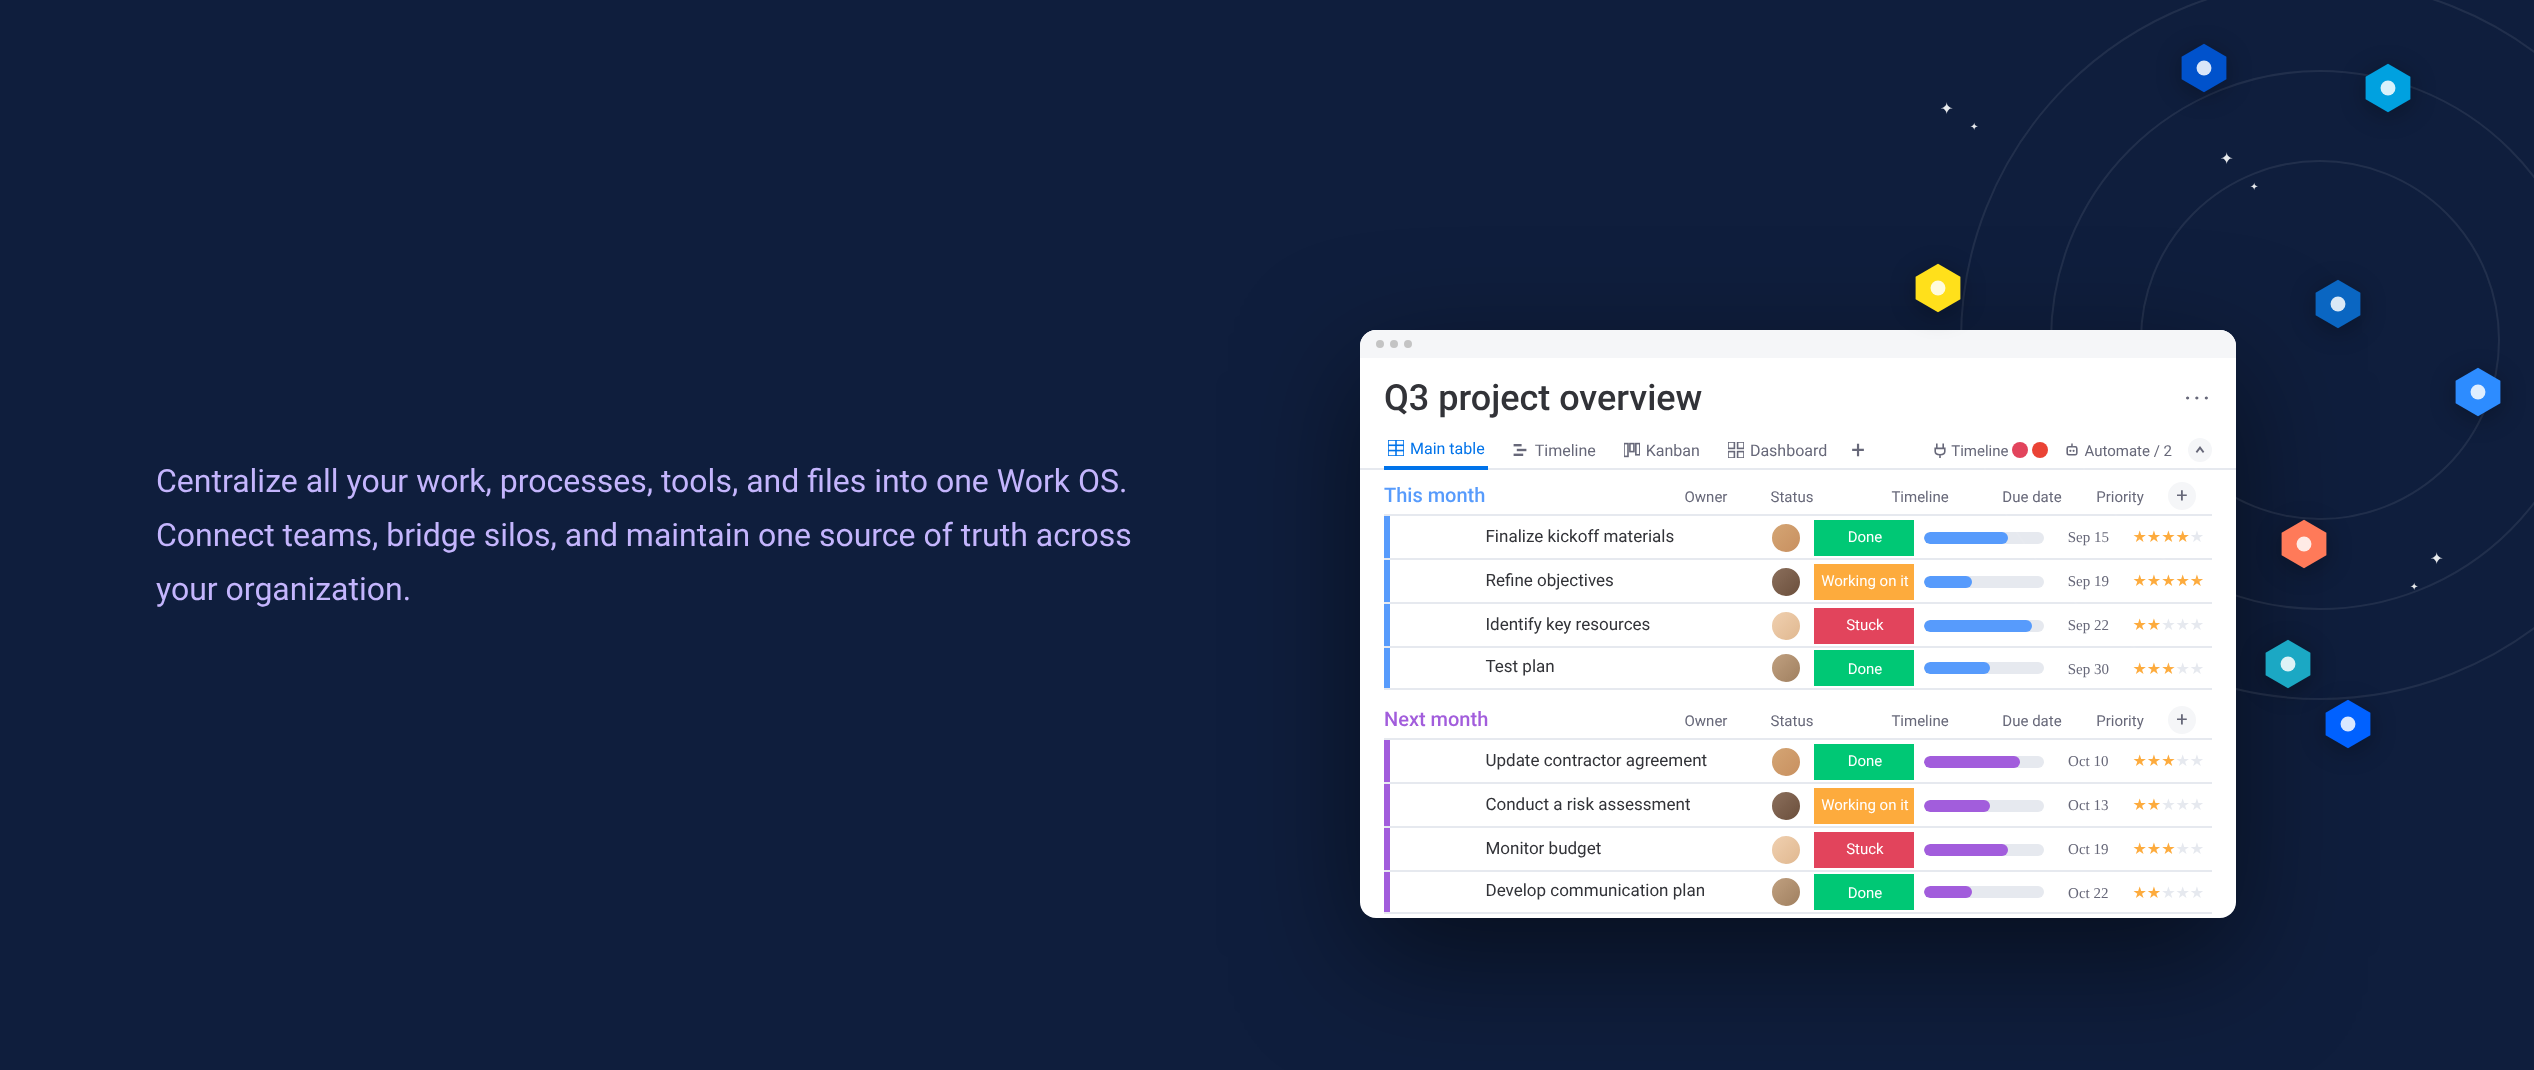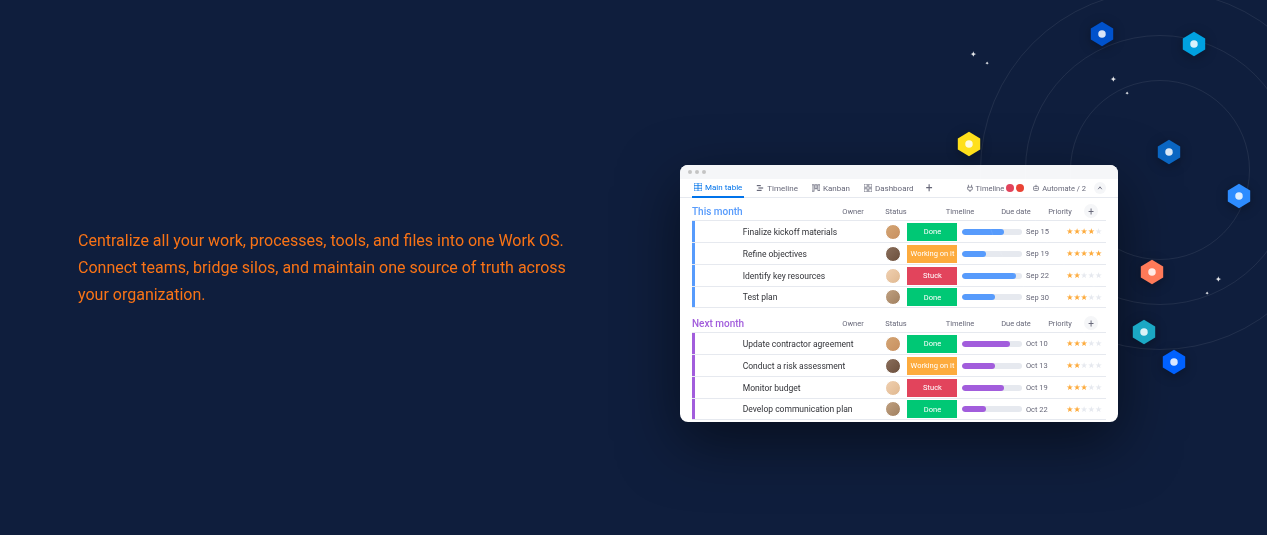--- a/index.html
+++ b/index.html
@@ -24,21 +24,21 @@
 .hero-headline {
   font-size: 40px;
   font-weight: 700;
   line-height: 1.2;
   margin-bottom: 28px;
   letter-spacing: -0.5px;
 }
 .hero-subtext {
   font-size: 16px;
   line-height: 1.7;
-  color: #f97316;
+  color: #c4b5fd;
   font-weight: 400;
 }
 .app-window {
   position: absolute;
   left: 680px;
   top: 165px;
   width: 438px;
   background: #fff;
   border-radius: 8px;
   box-shadow: 0 20px 60px rgba(0,0,0,0.5);
@@ -239,22 +239,24 @@
   overflow: hidden;
 }
 .timeline-fill {
   height: 100%;
   border-radius: 3px;
 }
 .timeline-fill.blue { background: #579bfc; }
 .timeline-fill.purple { background: #a25ddc; }
 .duedate-cell {
   width: 40px;
+  text-align: center;
   font-size: 7.5px;
   color: #676879;
+  font-family: Liberation Serif, serif;
 }
 .priority-cell {
   width: 48px;
   display: flex;
   justify-content: center;
   gap: 0px;
 }
 .star {
   font-size: 8px;
   color: #e6e9ef;
@@ -296,20 +298,24 @@
   <div class="hero-text">
     <p class="hero-subtext">Centralize all your work, processes, tools, and files into one Work OS. Connect teams, bridge silos, and maintain one source of truth across your organization.</p>
   </div>
 </div>
 
 <div class="app-window">
   <div class="window-header">
     <div class="window-dot"></div>
     <div class="window-dot"></div>
     <div class="window-dot"></div>
+  </div>
+  <div class="board-header">
+    <div class="board-title">Q3 project overview</div>
+    <div class="board-menu">···</div>
   </div>
   <div class="board-tabs">
     <div class="tab active">
       <span class="tab-icon">
           <svg viewBox="0 0 10 10">
             <rect x="0" y="0" width="10" height="10" fill="none" stroke="#0073ea" stroke-width="1"></rect>
             <line x1="0" y1="3.3" x2="10" y2="3.3" stroke="#0073ea"></line>
             <line x1="0" y1="6.6" x2="10" y2="6.6" stroke="#0073ea"></line>
             <line x1="5" y1="0" x2="5" y2="10" stroke="#0073ea"></line>
           </svg>

